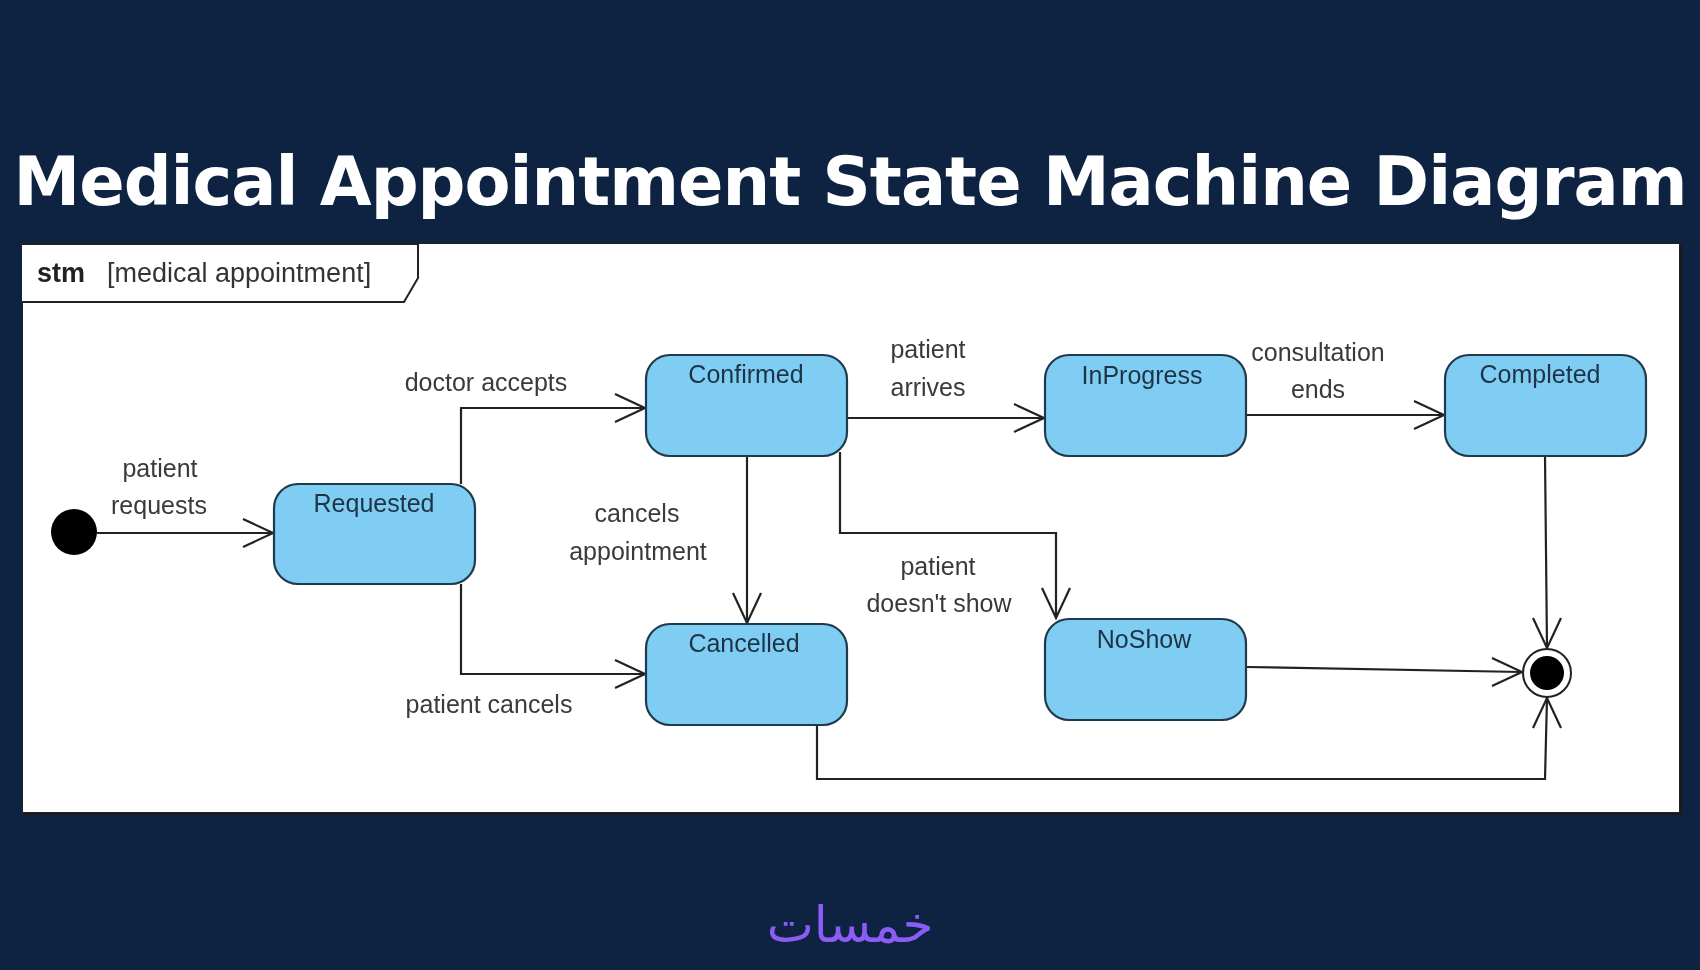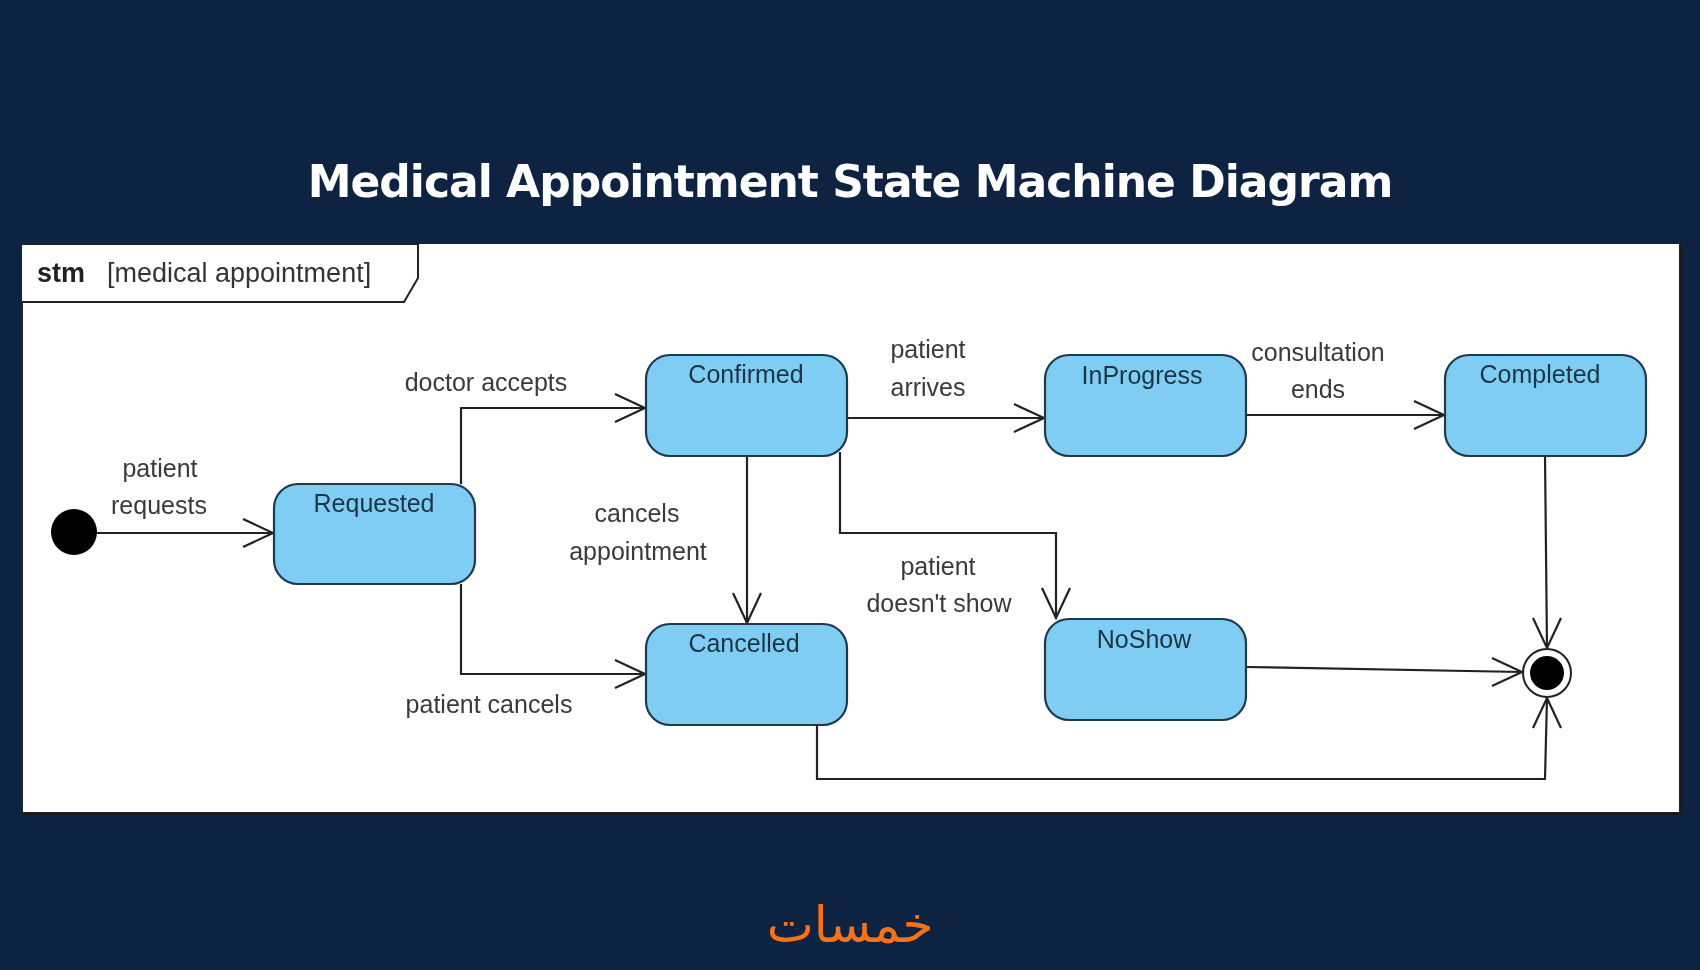--- a/index.html
+++ b/index.html
@@ -3,38 +3,38 @@
 <meta charset="utf-8">
 <style>
   html, body { margin:0; padding:0; }
   body {
     width:1700px; height:970px; background:#0e2242; position:relative; overflow:hidden;
     font-family:"Liberation Sans", sans-serif;
   }
   .title {
     position:absolute; left:0; top:142px; width:1700px; text-align:center;
     color:#ffffff; font-family:"DejaVu Sans", sans-serif; font-weight:bold;
-    font-size:44px; letter-spacing:-1px; line-height:80px;
+    font-size:67px; letter-spacing:-1px; line-height:80px;
   }
   .panel {
     position:absolute; left:22px; top:243px; width:1656px; height:568px;
     background:#ffffff; border:1px solid #222;
     box-shadow: 2px 2px 0 #1a1a1a;
   }
   svg.diagram { position:absolute; left:0; top:0; }
   .lbl { font-family:"Liberation Sans", sans-serif; font-size:25px; fill:#3a3a3a; }
   .state-lbl { font-family:"Liberation Sans", sans-serif; font-size:25px; fill:#1d3346; }
   .frame-kw { font-family:"Liberation Sans", sans-serif; font-size:27px; font-weight:bold; fill:#222; }
   .frame-name { font-family:"Liberation Sans", sans-serif; font-size:27px; fill:#333; }
   .edge { fill:none; stroke:#222; stroke-width:2.2; }
   .arrow { fill:none; stroke:#222; stroke-width:2.2; }
   .state { fill:#7fcdf2; stroke:#1f3a4c; stroke-width:2.2; }
   .logo {
     position:absolute; left:0; top:895px; width:1700px; text-align:center;
-    color:#f97316; font-family:"DejaVu Sans", sans-serif; font-size:50px; line-height:60px;
+    color:#8b5cf6; font-family:"DejaVu Sans", sans-serif; font-size:50px; line-height:60px;
   }
 </style>
 </head>
 <body>
 
 <div class="title">Medical Appointment State Machine Diagram</div>
 
 <div class="panel"></div>
 
 <svg class="diagram" width="1700" height="970">

